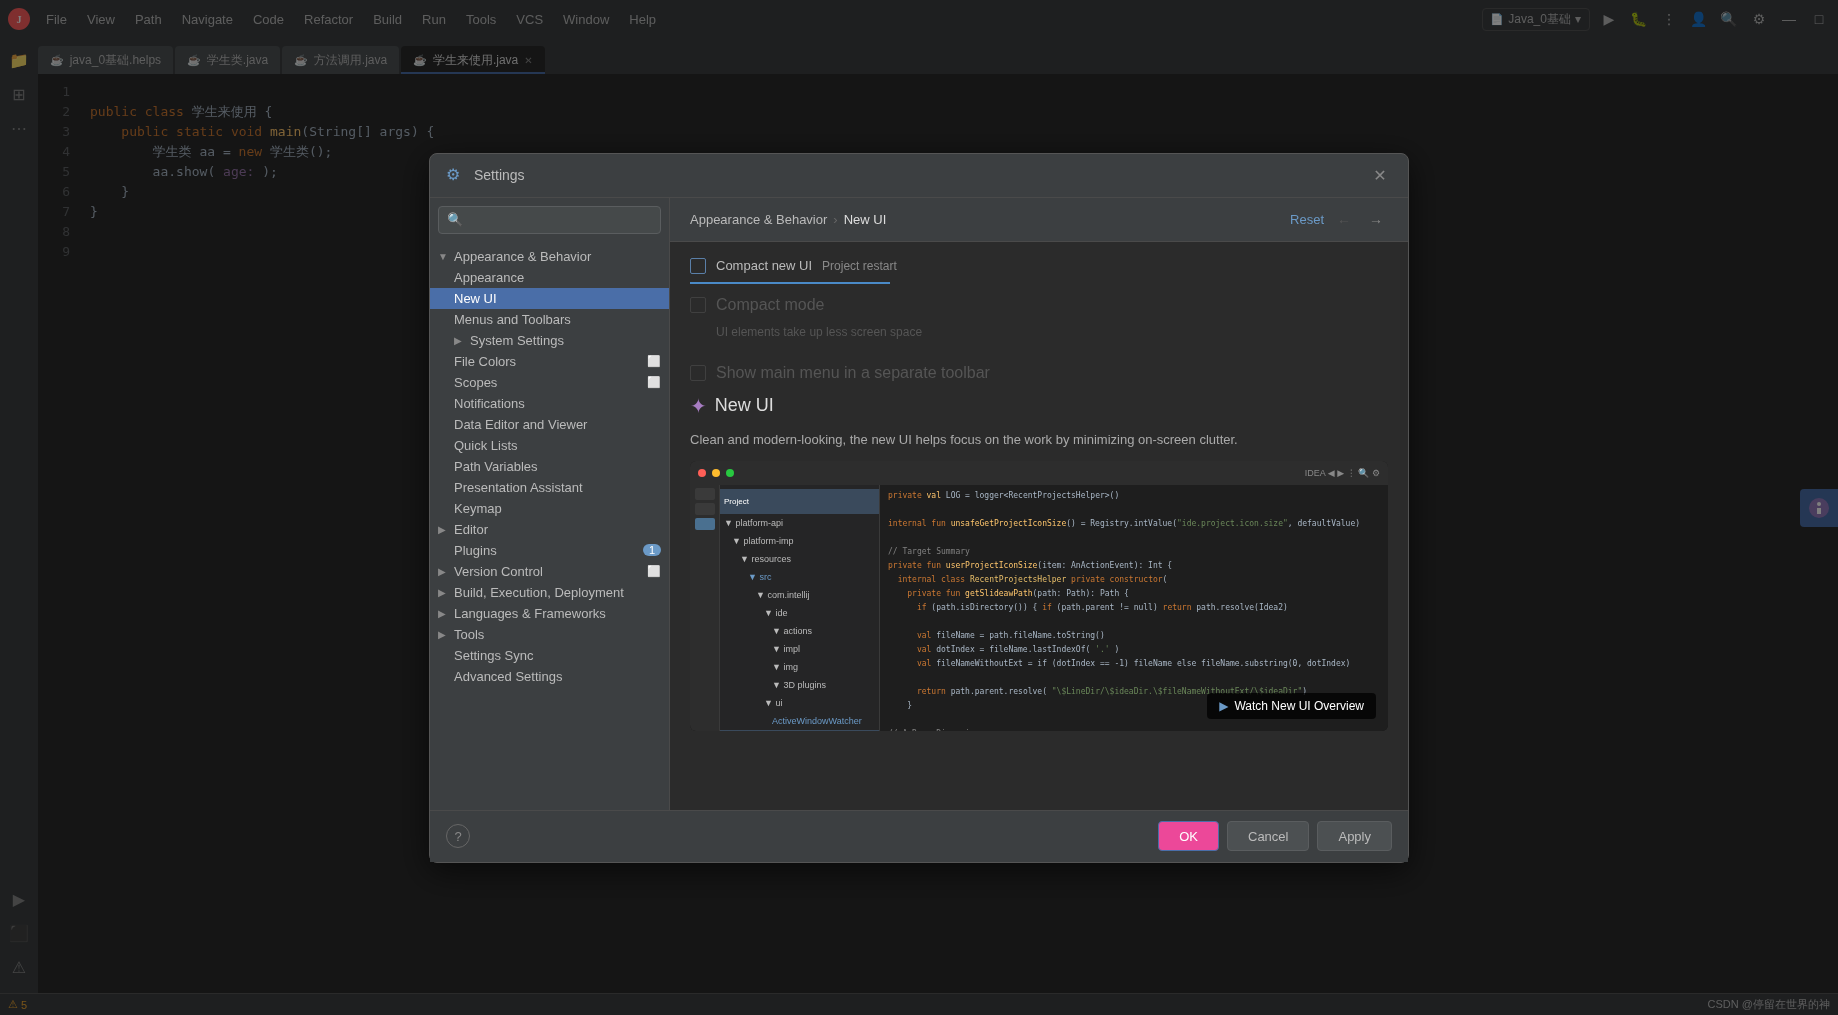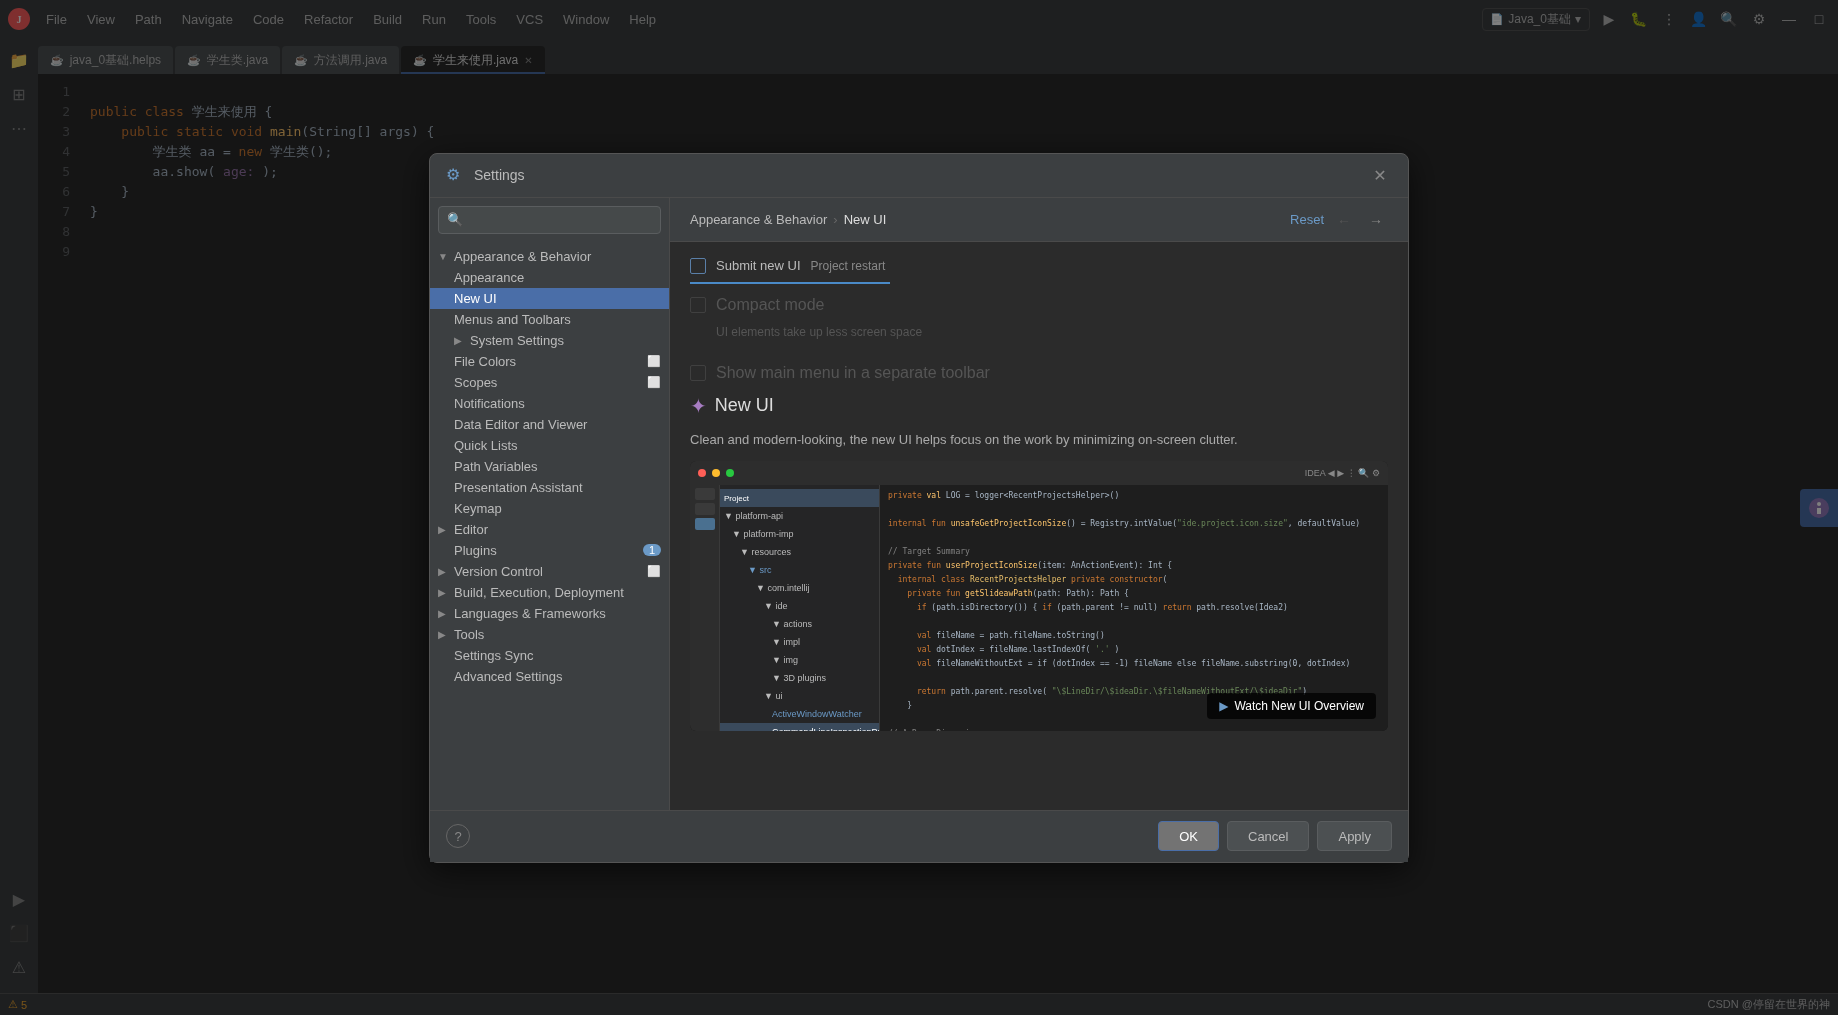--- a/index.html
+++ b/index.html
@@ -515,21 +515,21 @@
       height: 30px;
       padding: 0 20px;
       border-radius: 4px;
       font-size: 13px;
       cursor: pointer;
       border: 1px solid #5a5d5f;
       background: #4c5052;
       color: #bbb;
     }
     .dialog-btn.primary {
-      background: #737373;
+      background: #ec4899;
       border-color: #4a6ea8;
       color: white;
     }
 
     .dialog-help {
       margin-right: auto;
       width: 24px; height: 24px;
       border: 1px solid #666;
       border-radius: 50%;
       display: flex; align-items: center; justify-content: center;
@@ -815,21 +815,21 @@
           <button class="reset-btn">Reset</button>
           <div class="nav-btn disabled">←</div>
           <div class="nav-btn">→</div>
         </div>
       </div>
 
       <div class="content-body">
 
         <div class="option-row">
           <div class="checkbox"></div>
-          <span class="option-label">Submit new UI</span>
+          <span class="option-label">Compact new UI</span>
           <span class="requires-restart">Project restart</span>
         </div>
 
         <div class="divider-line"></div>
 
         <div class="option-row">
           <div class="checkbox" style="border-color:#555;opacity:0.5;"></div>
           <span class="option-label-dim">Compact mode</span>
         </div>
         <div style="padding-left:26px;margin-bottom:24px;">
@@ -857,21 +857,21 @@
             </div>
             <div class="preview-ide" style="margin-top:24px;height:calc(100% - 24px);">
 
               <div class="preview-left-bar">
                 <div style="height:12px;width:20px;background:#3a3a3a;margin:3px auto;border-radius:2px;"></div>
                 <div style="height:12px;width:20px;background:#3a3a3a;margin:3px auto;border-radius:2px;"></div>
                 <div style="height:12px;width:20px;background:#4a7090;margin:3px auto;border-radius:2px;"></div>
               </div>
 
               <div class="preview-sidebar">
-                <div style="height:18px;background:#3a4a5c;color:white;font-size:8px;padding:2px 4px;display:flex;align-items:center;">Project</div>
+                <div style="height:25px;background:#3a4a5c;color:white;font-size:8px;padding:2px 4px;display:flex;align-items:center;">Project</div>
                 <div class="preview-tree-item">▼ platform-api</div>
                 <div class="preview-tree-item" style="padding-left:12px;">▼ platform-imp</div>
                 <div class="preview-tree-item" style="padding-left:20px;">▼ resources</div>
                 <div class="preview-tree-item" style="padding-left:28px;color:#6b9ac7;">▼ src</div>
                 <div class="preview-tree-item" style="padding-left:36px;">▼ com.intellij</div>
                 <div class="preview-tree-item" style="padding-left:44px;">▼ ide</div>
                 <div class="preview-tree-item" style="padding-left:52px;">▼ actions</div>
                 <div class="preview-tree-item" style="padding-left:52px;">▼ impl</div>
                 <div class="preview-tree-item" style="padding-left:52px;">▼ img</div>
                 <div class="preview-tree-item" style="padding-left:52px;">▼ 3D plugins</div>

